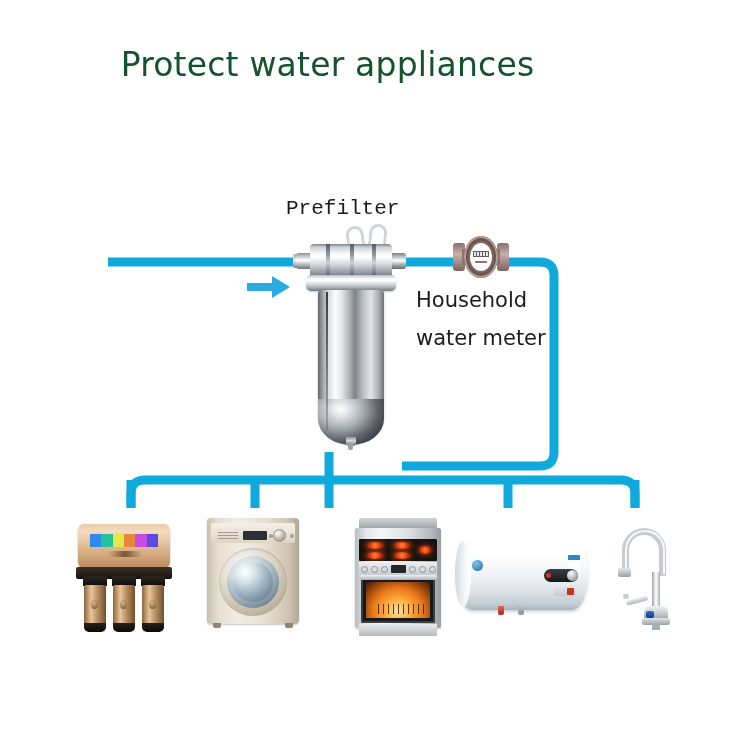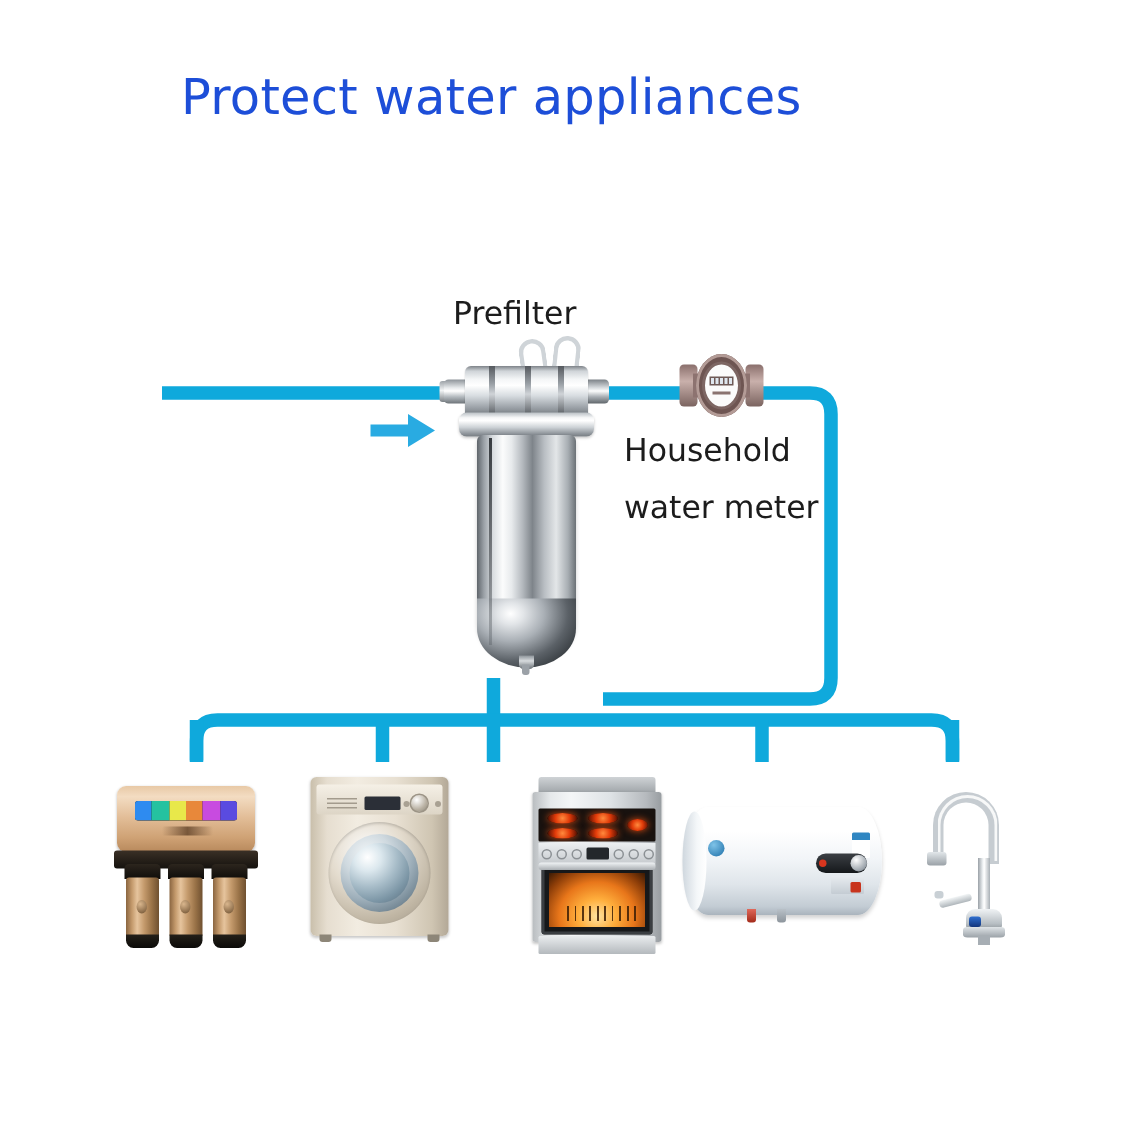--- a/index.html
+++ b/index.html
@@ -20,21 +20,21 @@
 
   
   #page-title {
     position: absolute;
     left: 0;
     top: 45px;
     width: 655px;
     text-align: center;
     font-size: 33px;
     font-weight: 400;
-    color: #1d4ed8;
+    color: #14532d;
     letter-spacing: 0.2px;
     font-family: "DejaVu Sans", sans-serif;
   }
 
   
   #plumbing {
     position: absolute;
     left: 0;
     top: 0;
     width: 750px;
@@ -47,23 +47,24 @@
     font-family: "DejaVu Sans", sans-serif;
     color: #1c1c1c;
     white-space: nowrap;
   }
   #label-tap-water {
     left: 118px;
     top: 274px;
     font-size: 21px;
   }
   #label-prefilter {
-    left: 302px;
+    left: 286px;
     top: 197px;
     font-size: 21px;
+    font-family: Liberation Mono, monospace;
   }
   #label-meter-l1 {
     left: 416px;
     top: 288px;
     font-size: 21px;
   }
   #label-meter-l2 {
     left: 416px;
     top: 326px;
     font-size: 21px;

